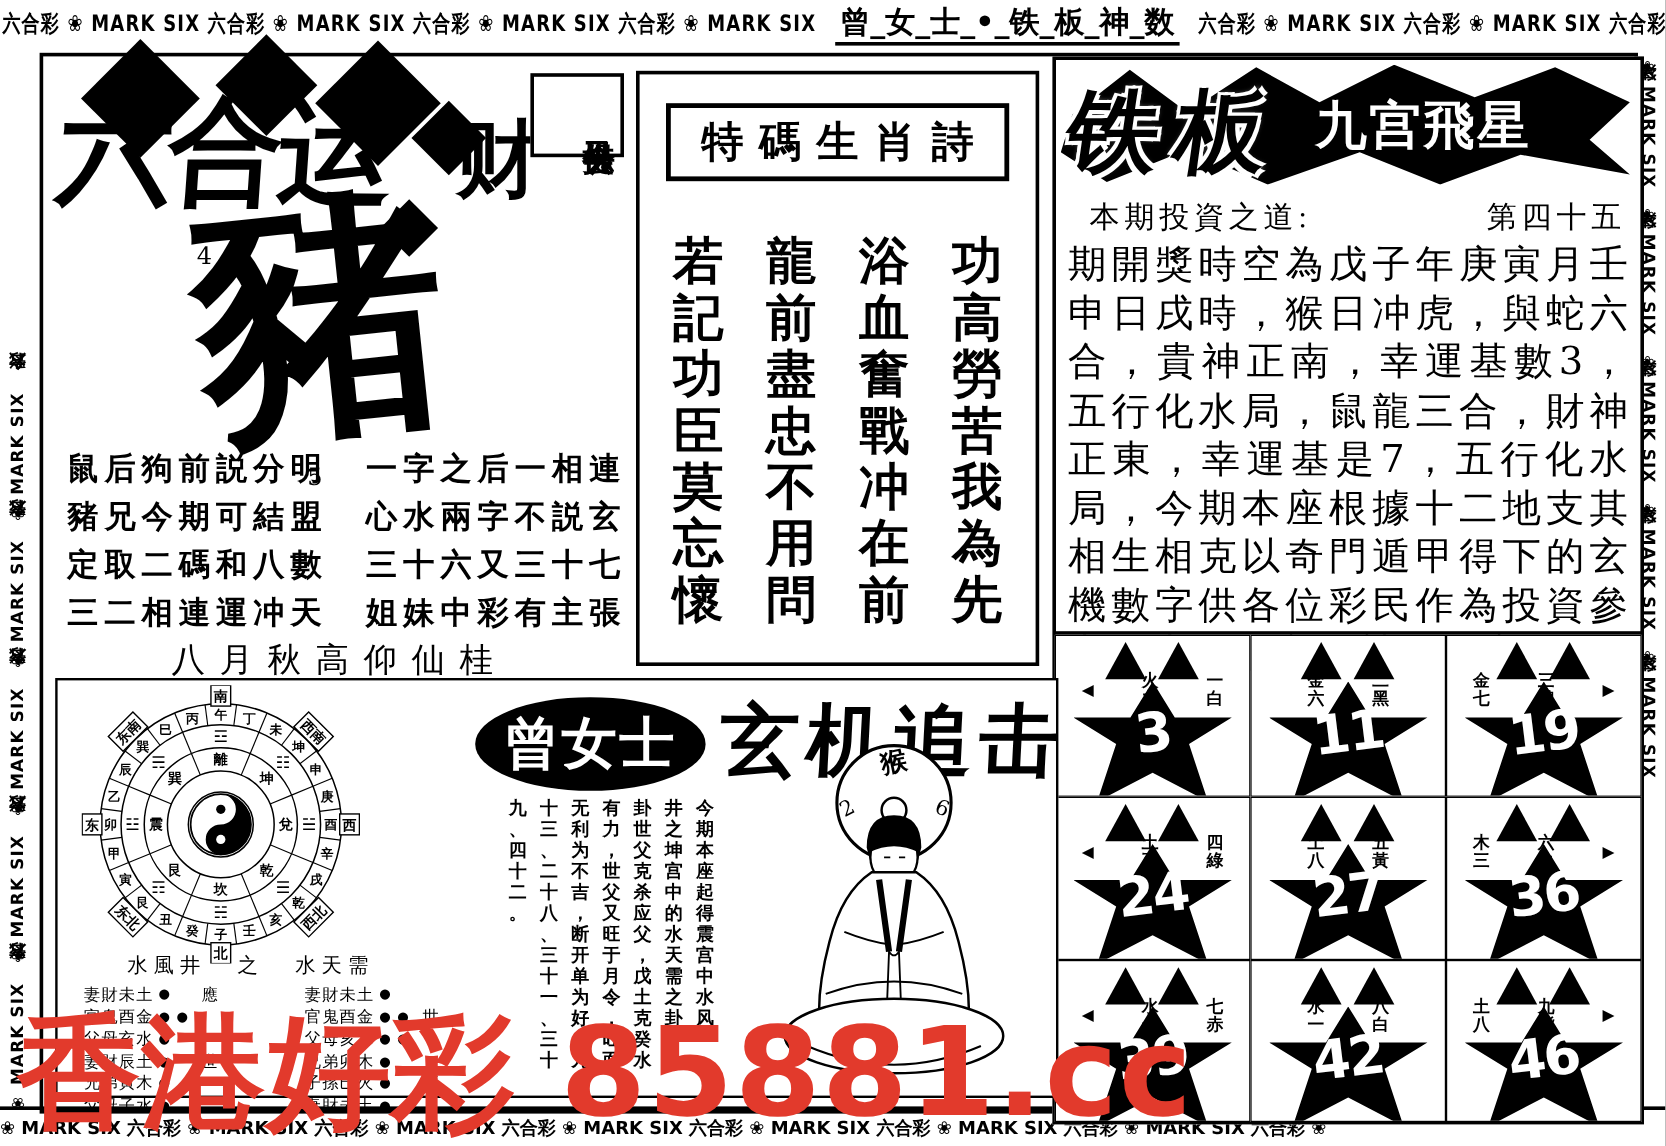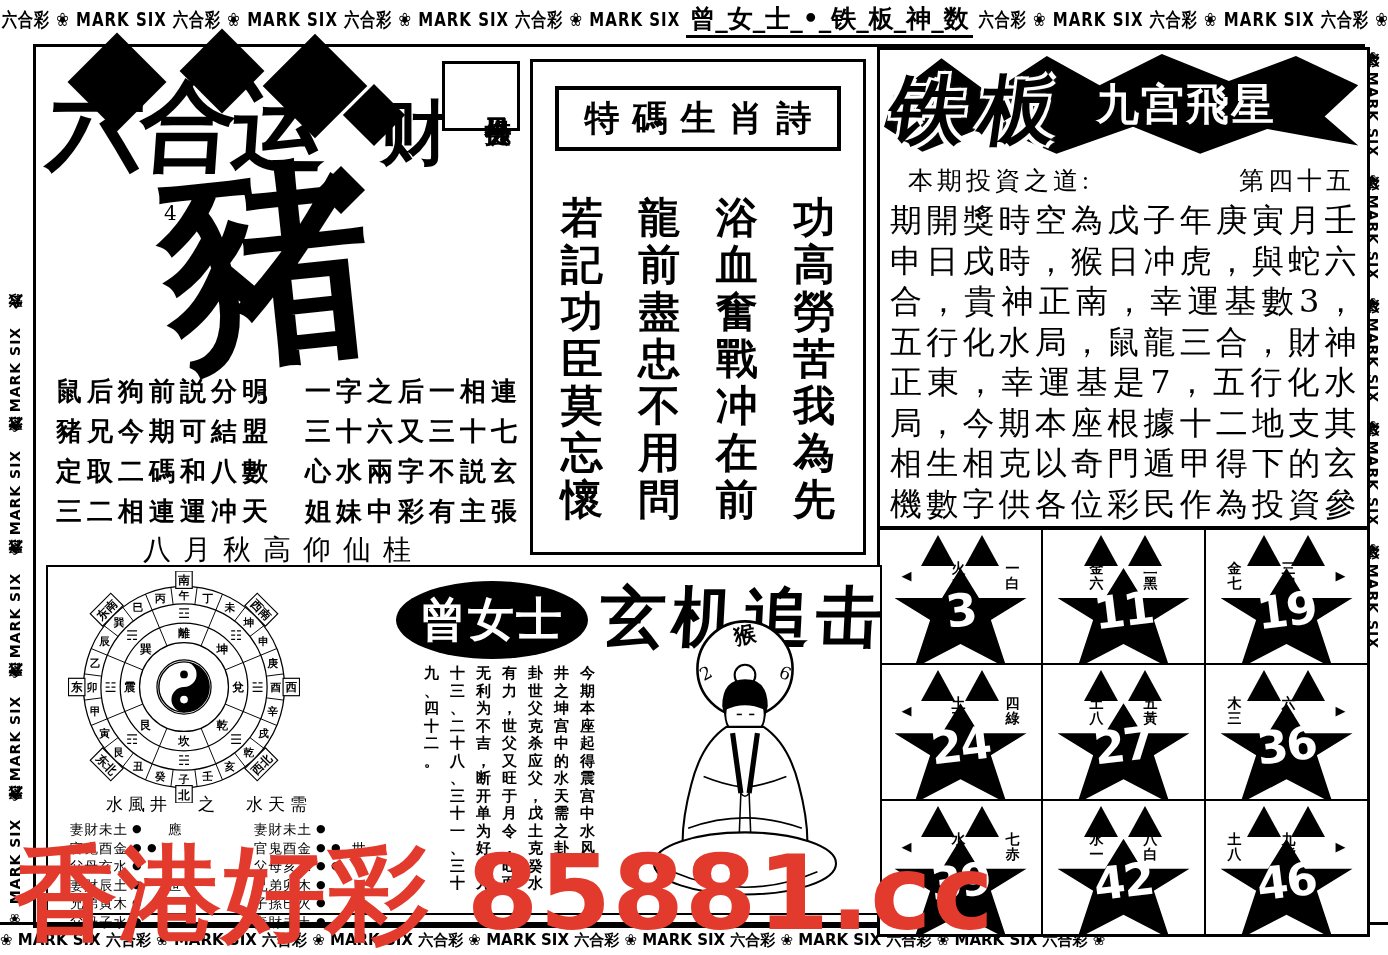--- a/index.html
+++ b/index.html
@@ -4,21 +4,21 @@
 <style>
   html,body{margin:0;padding:0;background:#888;}
   .page{position:relative;width:1388px;height:955px;background:#fff;color:#000;
         font-family:"DejaVu Sans",sans-serif;overflow:hidden;margin:0 auto;}
 
   
   .border-top{position:absolute;top:0;left:0;width:1388px;height:40px;display:flex;
     align-items:center;justify-content:space-between;white-space:nowrap;overflow:hidden;
     font-weight:bold;font-size:15px;padding:0 2px;box-sizing:border-box;}
   .border-top .rep{letter-spacing:1px;transform:scaleY(1.25);}
-  .top-center{font-size:25px;font-weight:900;border-bottom:3px solid #000;padding:0 4px;margin:0 6px;}
+  .top-center{font-size:25px;font-weight:900;border-bottom:3px solid #000;padding:0 4px;margin:0 16px;}
   .border-left,.border-right{position:absolute;top:40px;bottom:28px;width:30px;overflow:hidden;}
   .border-left{left:0;}
   .border-right{right:0;}
   .vstrip{writing-mode:vertical-rl;white-space:nowrap;font-weight:bold;font-size:14px;
     letter-spacing:1px;height:100%;display:block;margin:0 auto;}
   .border-left .vstrip{transform:rotate(180deg);}
   .border-bottom{position:absolute;left:0;bottom:0;width:1388px;height:30px;display:flex;
     align-items:center;white-space:nowrap;overflow:hidden;font-weight:bold;font-size:15px;
     border-top:3px solid #000;}
 
@@ -146,22 +146,22 @@
       <div class="anno" style="left:214px;top:332px;">5</div>
       <div class="verses">
         <div class="verse-col" id="verses-left">
             <div>鼠后狗前説分明</div>
             <div>豬兄今期可結盟</div>
             <div>定取二碼和八數</div>
             <div>三二相連運冲天</div>
           </div>
         <div class="verse-col" id="verses-right">
             <div>一字之后一相連</div>
+            <div>心水兩字不説玄</div>
             <div>三十六又三十七</div>
-            <div>心水兩字不説玄</div>
             <div>姐妹中彩有主張</div>
           </div>
       </div>
       <div class="left-footer">八月秋高仰仙桂</div>
     </section>
 
     <section class="poem-box">
       <div class="poem-header">特碼生肖詩</div>
       <div class="poem-cols" id="poem-cols">
           <div class="poem-col">

